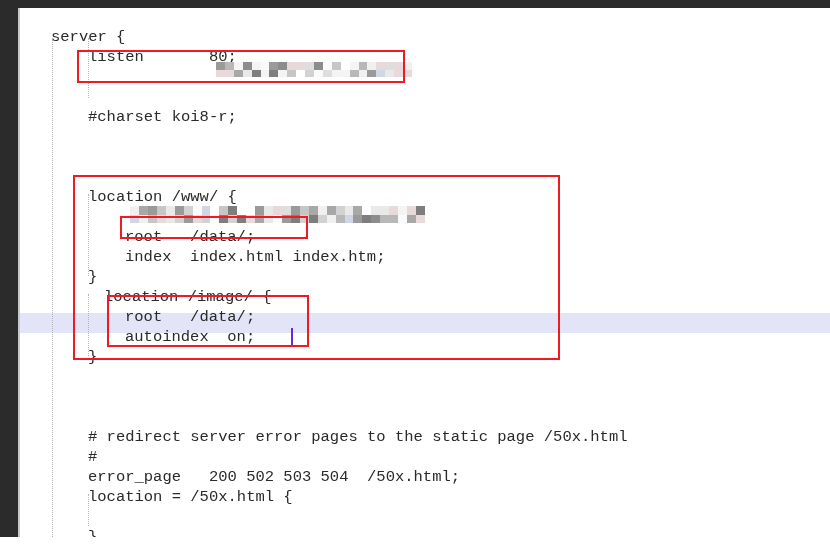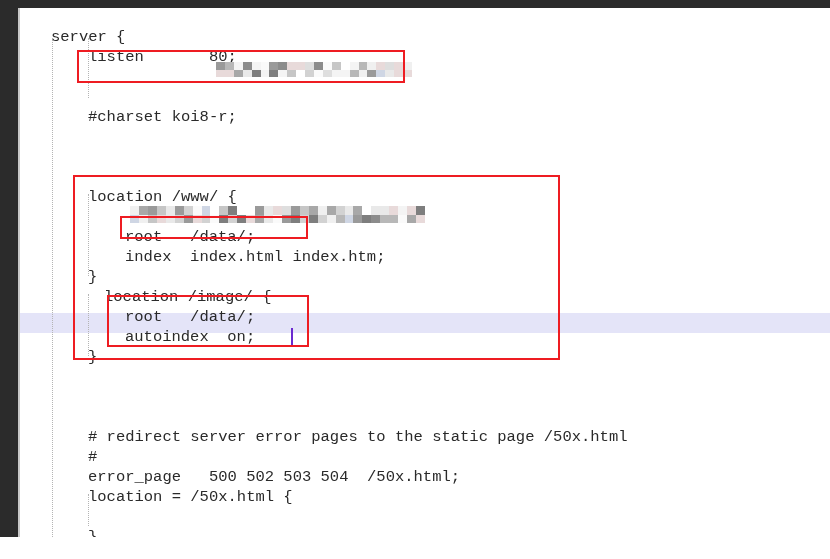--- a/index.html
+++ b/index.html
@@ -130,21 +130,21 @@
       <div class="code-line" style="left:68px;  top:179px;">location /www/ {</div>
       <div class="code-line" style="left:105px; top:219px;">root   /data/;</div>
       <div class="code-line" style="left:105px; top:239px;">index  index.html index.htm;</div>
       <div class="code-line" style="left:68px;  top:259px;">}</div>
       <div class="code-line" style="left:84px;  top:279px;">location /image/ {</div>
       <div class="code-line" style="left:105px; top:299px;">root   /data/;</div>
       <div class="code-line" style="left:105px; top:319px;">autoindex  on;</div>
       <div class="code-line" style="left:68px;  top:339px;">}</div>
       <div class="code-line" style="left:68px;  top:419px;"># redirect server error pages to the static page /50x.html</div>
       <div class="code-line" style="left:68px;  top:439px;">#</div>
-      <div class="code-line" style="left:68px;  top:459px;">error_page   500 502 503 504  /50x.html;</div>
+      <div class="code-line" style="left:68px;  top:459px;">error_page   200 502 503 504  /50x.html;</div>
       <div class="code-line" style="left:68px;  top:479px;">location = /50x.html {</div>
       <div class="code-line" style="left:68px;  top:519px;">}</div>
     </div>
 
     <div class="caret" style="left:271px; top:320px; height:17px;"></div>
 
     <div class="mosaic" id="mosaic-server-name" style="left:196px; top:54px; width:196px; height:15px;">
         <i style="width: 8.90909px; height: 7.5px; background: rgb(154, 154, 154);"></i>
         <i style="width: 8.90909px; height: 7.5px; background: rgb(184, 184, 184);"></i>
         <i style="width: 8.90909px; height: 7.5px; background: rgb(244, 244, 244);"></i>

